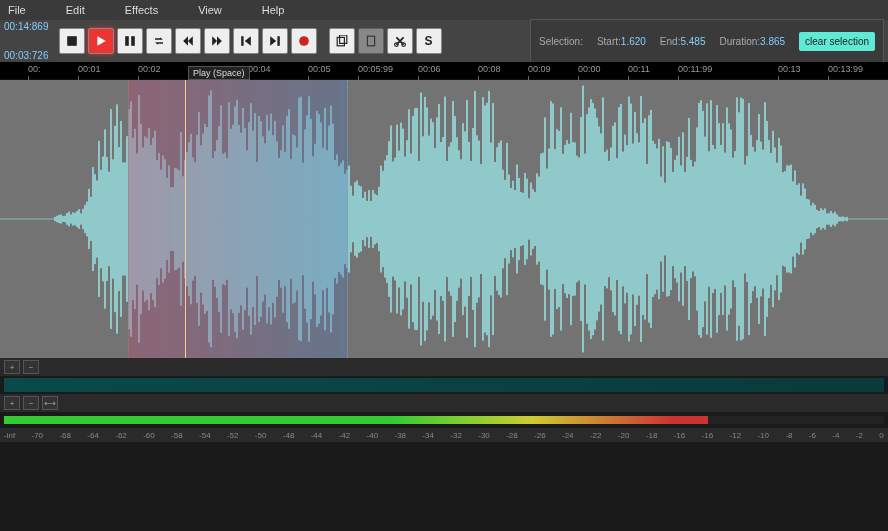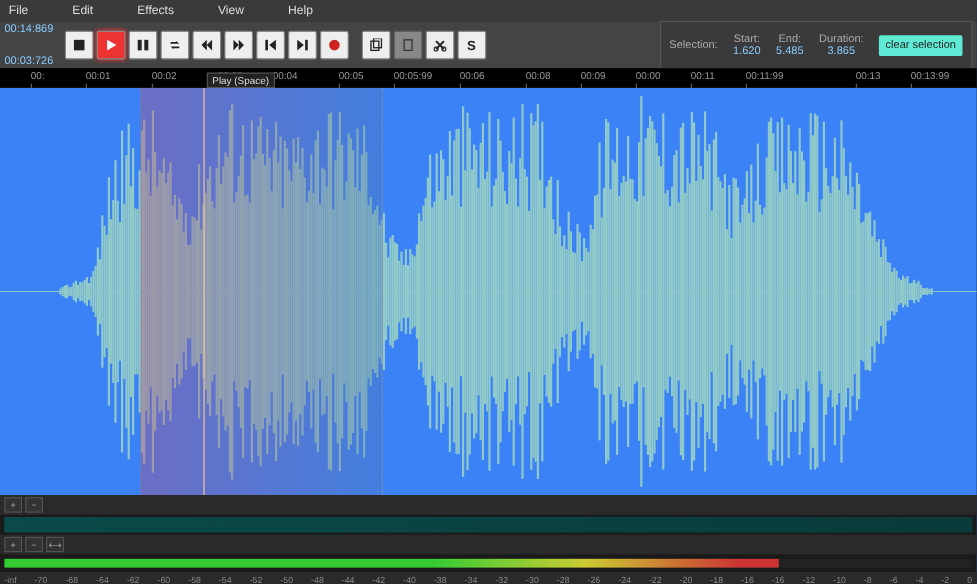--- a/index.html
+++ b/index.html
@@ -8,28 +8,28 @@
 .menubar span{color:#ddd;font-size:11px;cursor:pointer}
 .topbar{display:flex;background:#444;height:42px;align-items:center;padding:4px;gap:6px}
 .timecode-main{background:#000;border:1px solid #555;color:#fff;font-size:20px;font-family:monospace;padding:4px 8px;letter-spacing:1px}
 .timecode-side{display:flex;flex-direction:column;font-size:10px;font-family:monospace;color:#8cf;gap:18px}
 .transport{display:flex;gap:3px;margin-left:4px}
 .tbtn{width:26px;height:26px;background:#eee;border:1px solid #888;display:flex;align-items:center;justify-content:center;cursor:pointer;border-radius:2px;position:relative}
 .tbtn.play{background:#e33;box-shadow:0 0 4px #e33}
 .tbtn svg{width:12px;height:12px}
 .tgroup{display:flex;gap:3px;margin-left:6px}
 .selinfo{display:flex;align-items:center;gap:14px;margin-left:auto;background:#3a3a3a;border:1px solid #555;padding:2px 8px;height:44px;font-size:10px}
-.selinfo .col{display:flex;flex-direction:column;align-items:center}
+.selinfo .col{display:flex;flex-direction:row;align-items:center}
 .selinfo .lbl{color:#aaa}
 .selinfo .val{color:#8cf}
 .clearsel{background:#5eead4;color:#222;border:none;padding:4px 6px;font-size:10px;cursor:pointer;border-radius:2px}
 .ruler{height:18px;background:#000000;position:relative;font-size:9px;color:#999;border-bottom:1px solid #111}
 .tick{position:absolute;top:2px}
 .tick::before{content:"";position:absolute;left:0;top:12px;width:1px;height:4px;background:#666}
-.waveform-area{position:relative;height:370px;background:#3b82f6}
+.waveform-area{position:relative;height:278px;background:#737373}
 .selection{position:absolute;top:0;bottom:0;left:128px;width:220px;background:linear-gradient(90deg,rgba(180,80,120,0.4),rgba(80,120,180,0.35));border-left:1px dotted #c66;border-right:1px dotted #6ac}
 .playhead{position:absolute;top:0;bottom:0;left:185px;width:1px;background:#fc8}
 .tooltip{position:absolute;left:188px;top:-14px;background:#222;color:#ddd;font-size:9px;padding:1px 4px;border:1px solid #555;z-index:5}
 .wave-svg{position:absolute;top:0;left:0;width:100%;height:100%}
 .bottom-controls{height:18px;background:#2a2a2a;display:flex;align-items:center;padding:0 4px;gap:3px}
 .mini-btn{width:16px;height:14px;background:#333;border:1px solid #555;font-size:8px;color:#aaa;display:flex;align-items:center;justify-content:center;cursor:pointer}
 .track-mini{height:14px;background:#0a3a3a;margin:2px 4px;position:relative}
 .track-mini-inner{position:absolute;left:0;top:0;bottom:0;width:100%;background:linear-gradient(90deg,#0a4a4a,#0a3a3a)}
 .meter{height:8px;margin:4px;background:#222;position:relative}
 .meter-fill{position:absolute;left:0;top:0;bottom:0;width:80%;background:linear-gradient(90deg,#3c3 0%,#3c3 55%,#cc3 75%,#c33 95%)}

